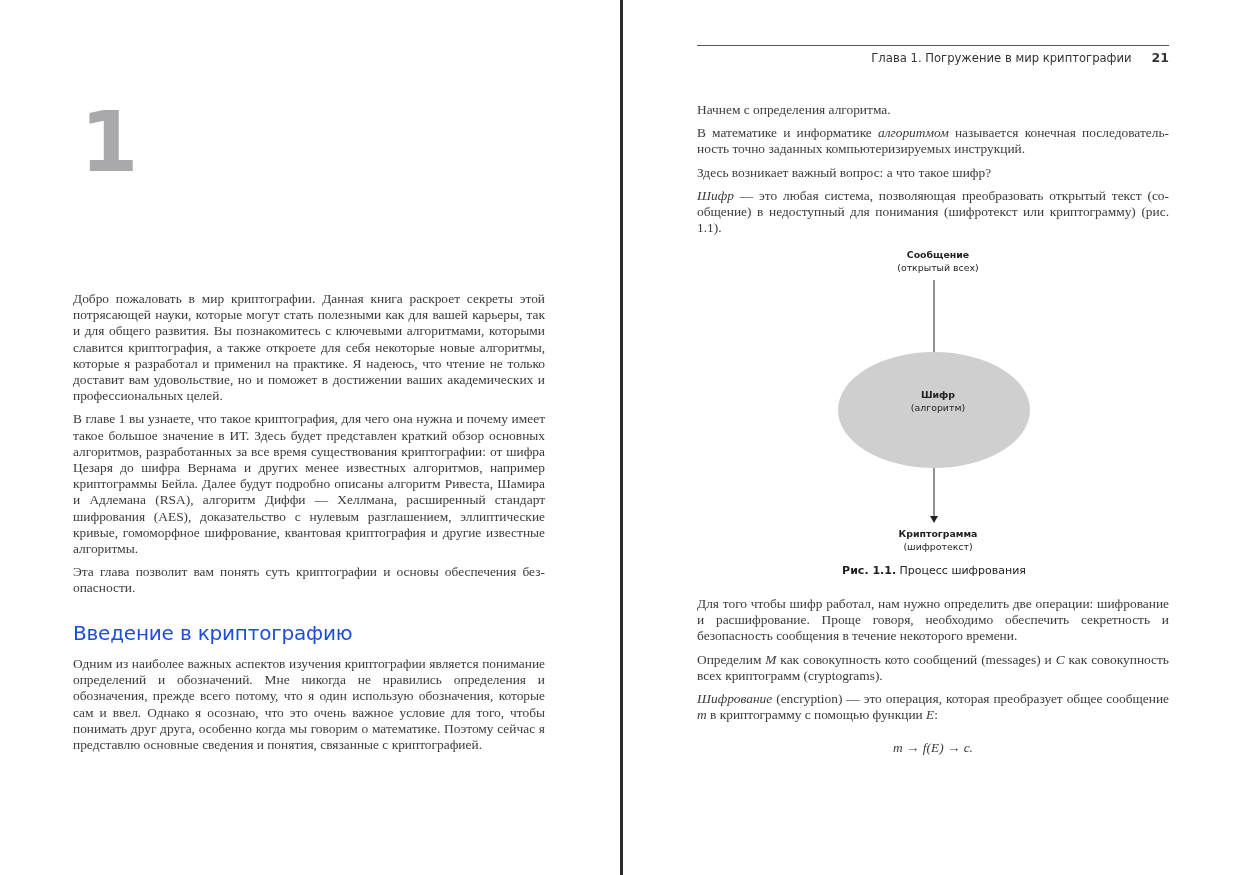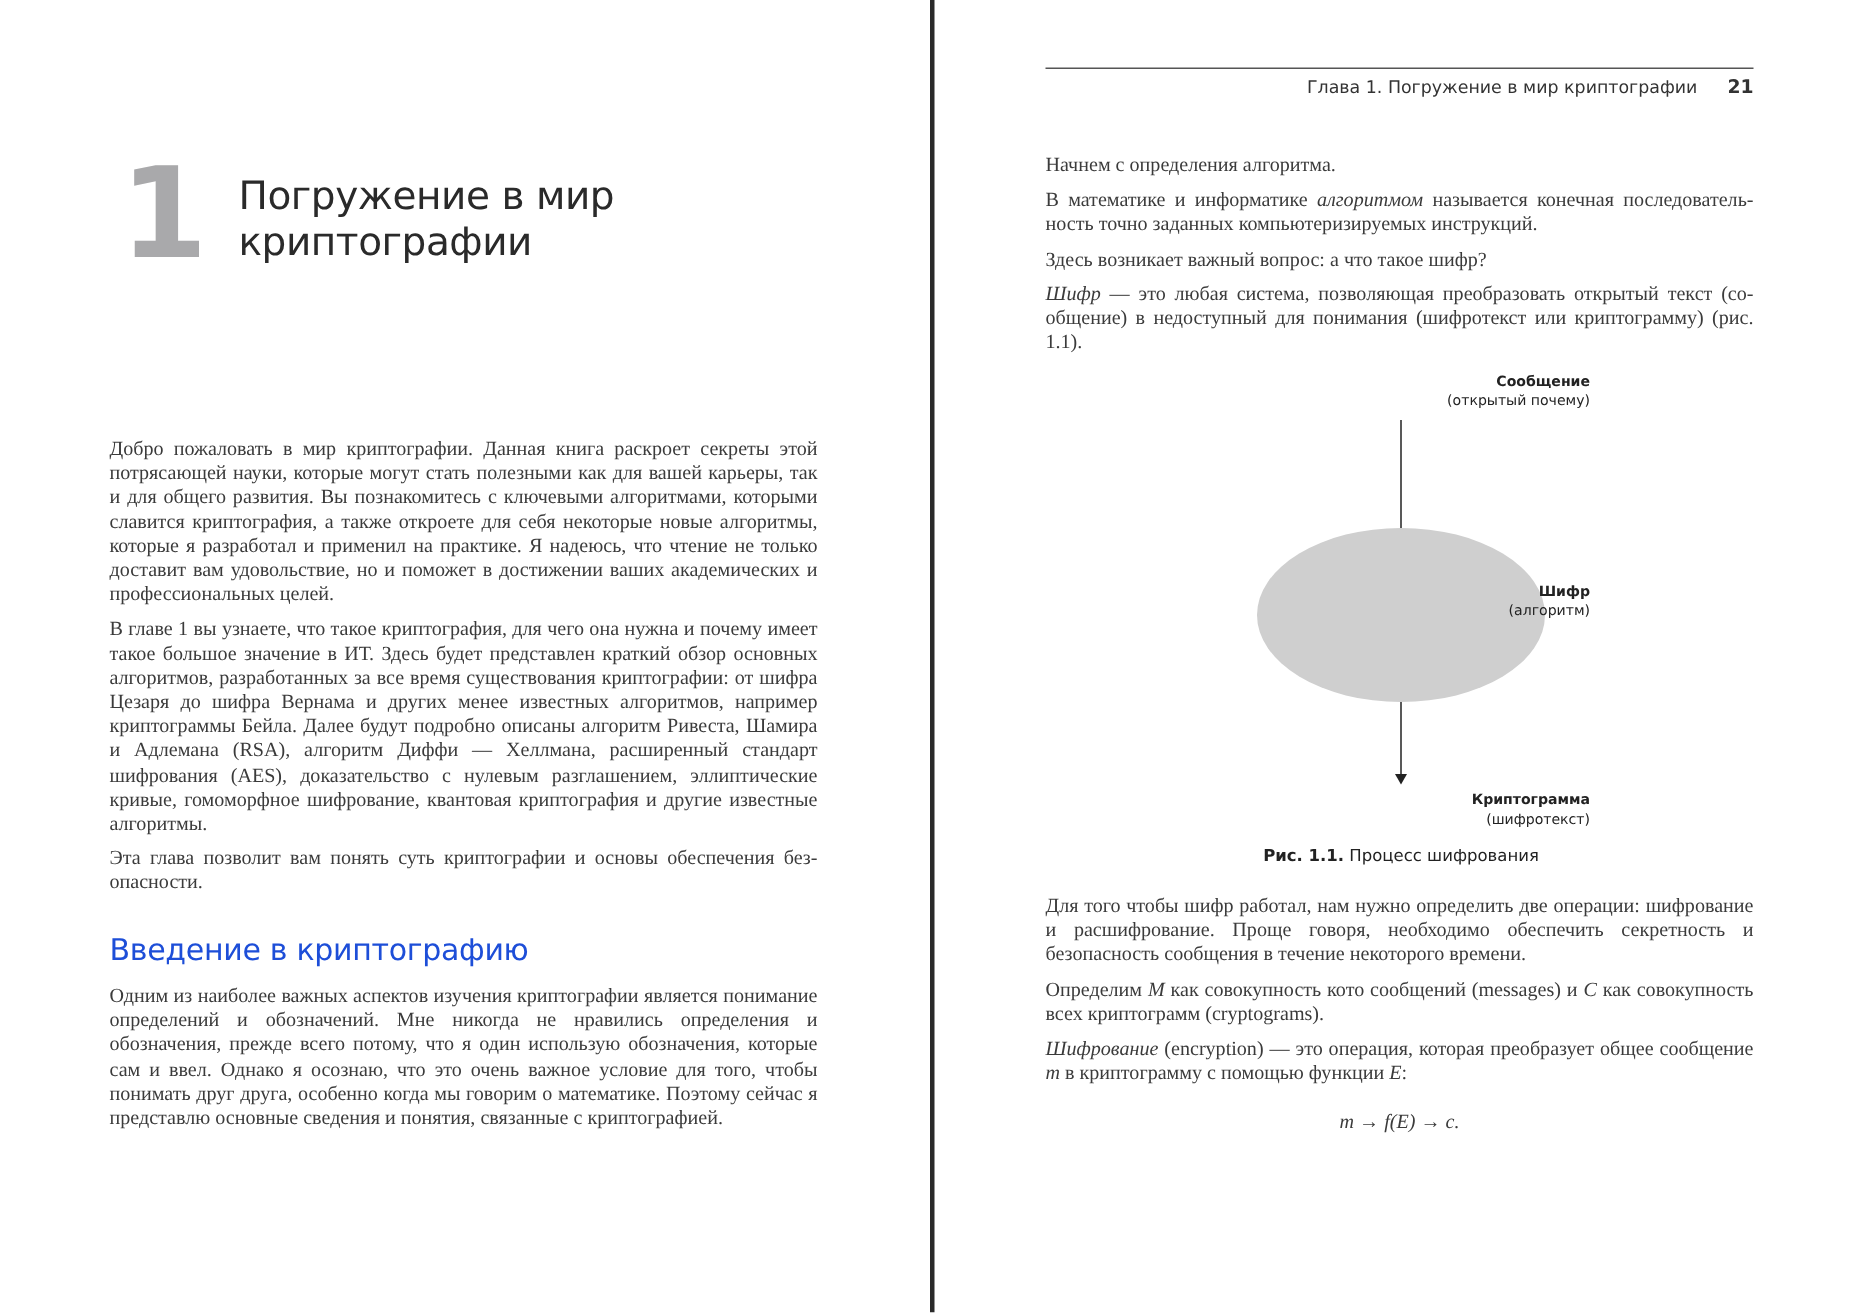--- a/index.html
+++ b/index.html
@@ -22,34 +22,30 @@
 
   .running-rule { position: absolute; left: 73px; top: 45px; width: 472px; height: 1px; background: #555; }
   .running-head { position: absolute; left: 73px; top: 50px; width: 472px; text-align: right; font-family: "DejaVu Sans", sans-serif; font-size: 11.6px; line-height: 16px; color: #333; }
   .running-head .page-no { font-weight: bold; margin-left: 20px; font-size: 12.5px; }
 
   .right-body-1 { left: 73px; top: 102px; width: 472px; }
   .right-body-2 { left: 73px; top: 596px; width: 472px; }
   .formula { text-align: center; font-style: italic; margin-top: 17px; }
 
   .figure { position: absolute; left: 200px; top: 248px; width: 220px; height: 340px; }
-  .fig-label { position: absolute; width: 220px; left: 16px; text-align: right; font-family: "DejaVu Sans", sans-serif; font-size: 9.4px; line-height: 13px; color: #222; }
+  .fig-label { position: absolute; width: 220px; left: 4px; text-align: center; font-family: "DejaVu Sans", sans-serif; font-size: 9.4px; line-height: 13px; color: #222; }
   .fig-label b { font-weight: bold; }
   .fig-caption { position: absolute; left: 0; top: 316px; width: 220px; text-align: center; font-family: "DejaVu Sans", sans-serif; font-size: 11px; color: #222; }
   i { font-style: italic; }
 </style>
 </head>
 <body>
 
 <div class="page page-left">
   <div class="chapter-num">1</div>
-  <div class="chapter-title">
-    <div>Погружение в мир</div>
-    <div>криптографии</div>
-  </div>
 
   <div class="body-text left-body">
     <p>Добро пожаловать в мир криптографии. Данная книга раскроет секреты этой потрясающей науки, которые могут стать полезными как для вашей карьеры, так и для общего развития. Вы познакомитесь с ключевыми алгоритмами, которыми славится криптография, а также откроете для себя некоторые новые алгоритмы, которые я разработал и применил на практике. Я надеюсь, что чтение не только доставит вам удовольствие, но и поможет в достижении ваших академических и профессиональных целей.</p>
     <p>В главе 1 вы узнаете, что такое криптография, для чего она нужна и почему имеет такое большое значение в ИТ. Здесь будет представлен краткий обзор основных алгоритмов, разработанных за все время существования криптогра­фии: от шифра Цезаря до шифра Вернама и других менее известных алгоритмов, например криптограммы Бейла. Далее будут подробно описаны алгоритм Риве­ста, Шамира и Адлемана (RSA), алгоритм Диффи — Хеллмана, расширенный стандарт шифрования (AES), доказательство с нулевым разглашением, эллип­тические кривые, гомоморфное шифрование, квантовая криптография и другие известные алгоритмы.</p>
     <p>Эта глава позволит вам понять суть криптографии и основы обеспечения без­опасности.</p>
   </div>
 
   <div class="section-heading">Введение в криптографию</div>
 
   <div class="body-text left-body-2">
@@ -68,21 +64,21 @@
   <div class="body-text right-body-1">
     <p>Начнем с определения алгоритма.</p>
     <p><span>В математике и информатике </span><i>алгоритмом</i><span> называется конечная последователь­ность точно заданных компьютеризируемых инструкций.</span></p>
     <p>Здесь возникает важный вопрос: а что такое шифр?</p>
     <p><i>Шифр</i><span> — это любая система, позволяющая преобразовать открытый текст (со­общение) в недоступный для понимания (шифротекст или криптограмму) (рис. 1.1).</span></p>
   </div>
 
   <div class="figure">
     <div class="fig-label" style="top:0;">
       <b>Сообщение</b><br>
-      <span>(открытый почему)</span>
+      <span>(открытый всех)</span>
     </div>
     <svg width="220" height="300" style="position:absolute;left:0;top:0;">
       <line x1="110" y1="32" x2="110" y2="112" stroke="#222" stroke-width="1"></line>
       <ellipse cx="110" cy="162" rx="96" ry="58" fill="#cfcfcf"></ellipse>
       <line x1="110" y1="220" x2="110" y2="270" stroke="#222" stroke-width="1"></line>
       <polygon points="106,268 114,268 110,275" fill="#222"></polygon>
     </svg>
     <div class="fig-label" style="top:140px;">
       <b>Шифр</b><br>
       <span>(алгоритм)</span>

